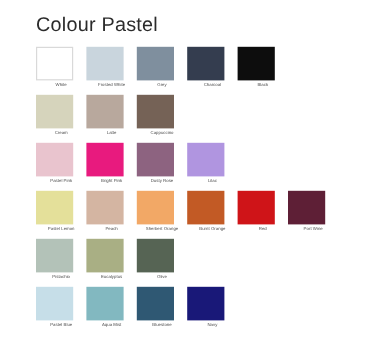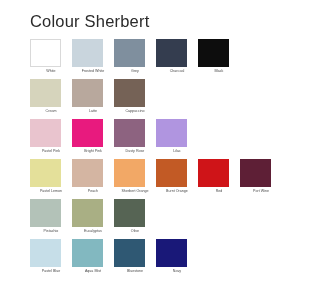--- a/index.html
+++ b/index.html
@@ -68,21 +68,21 @@
     font-family: "Liberation Sans", sans-serif;
     letter-spacing: 0.02px;
     word-break: break-word;
   }
 </style>
 </head>
 <body>
 
 <div class="page">
 
-  <h1 class="page-title">Colour Sherbert</h1>
+  <h1 class="page-title">Colour Pastel</h1>
 
   <div class="swatch-grid">
       <div class="swatch-row">
         <div class="swatch-cell">
           <div class="swatch-chip bordered" style="background: rgb(255, 255, 255);"></div>
           <div class="swatch-label">White</div>
         </div>
         <div class="swatch-cell">
           <div class="swatch-chip" style="background: rgb(201, 213, 221);"></div>
           <div class="swatch-label">Frosted White</div>

